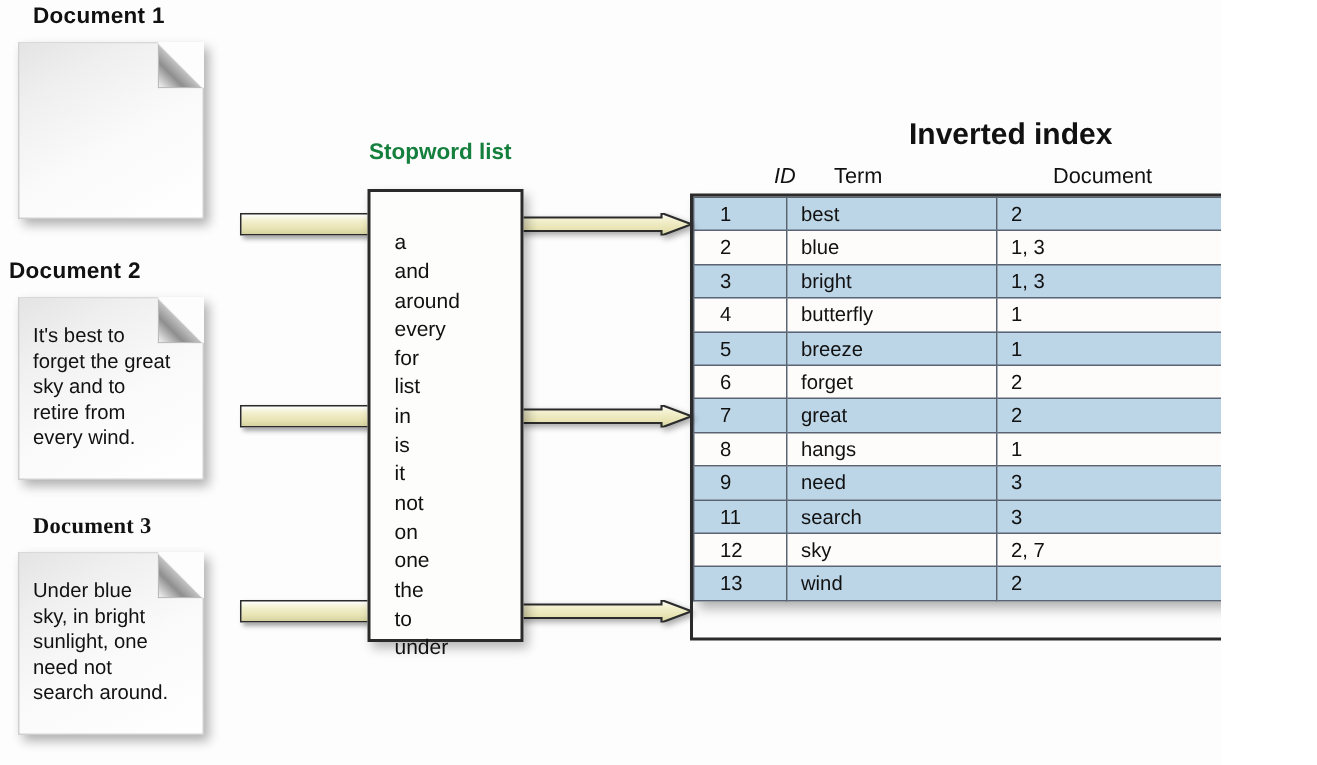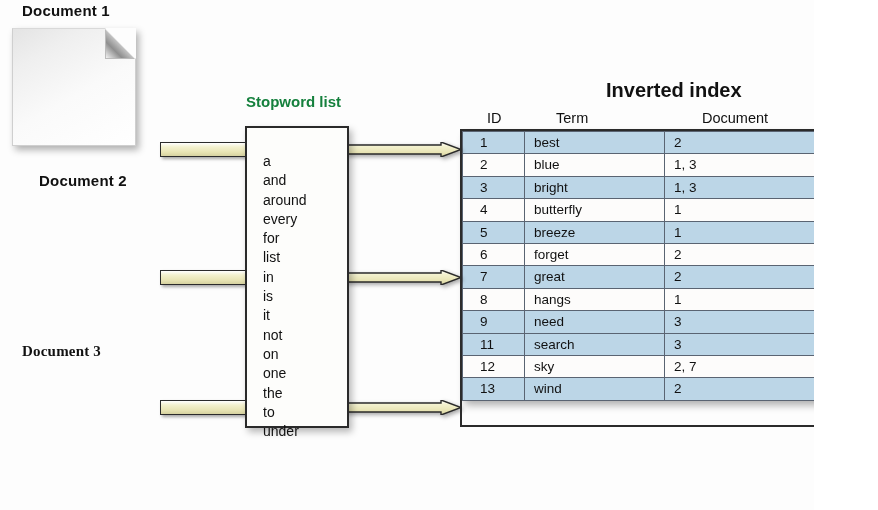--- a/index.html
+++ b/index.html
@@ -131,21 +131,21 @@
     white-space: nowrap;
     margin-left: 18px;
   }
   .idx-head {
     position: absolute;
     top: 110px;
     font-size: 14.5px;
     color: #111;
     white-space: nowrap;
   }
-  #hdr-id   { left: 487px; }
+  #hdr-id   { left: 516px; font-style: italic; }
   #hdr-term { left: 556px; }
   #hdr-doc  { left: 702px; }
 
   .idx-table {
     position: absolute;
     left: 462px;
     top: 131px;
     width: 374px;
     border-collapse: collapse;
     box-shadow: 3px 4px 8px rgba(0,0,0,.32);
@@ -185,23 +185,41 @@
 <body>
 
 <div id="stage">
 
   <div class="doc-title" style="left:22px; top:2px;">Document 1</div>
   <div class="doc-card" style="left:12px; top:28px; height:118px;">
     <div class="doc-corner-mask"></div>
     <div class="doc-fold"></div>
   </div>
 
-  <div class="doc-title" style="left:39px; top:172px;">Document 2</div>
+  <div class="doc-title" style="left:6px; top:172px;">Document 2</div>
+  <div class="doc-card" style="left:12px; top:198px; height:122px;">
+    <div class="doc-corner-mask"></div>
+    <div class="doc-fold"></div>
+    <div class="doc-text" style="padding-top:16px;">It's best to
+forget the great
+sky and to
+retire from
+every wind.</div>
+  </div>
 
   <div class="doc-title" style="left:22px; top:343px;font-family:Liberation Serif, serif;">Document 3</div>
+  <div class="doc-card" style="left:12px; top:368px; height:122px;">
+    <div class="doc-corner-mask"></div>
+    <div class="doc-fold"></div>
+    <div class="doc-text" style="padding-top:16px;">Under blue
+sky, in bright
+sunlight, one
+need not
+search around.</div>
+  </div>
 
   <div class="arrow-in" style="left:160px; top:142px; width:92px;"></div>
   <div class="arrow-in" style="left:160px; top:270px; width:92px;"></div>
   <div class="arrow-in" style="left:160px; top:400px; width:92px;"></div>
 
   <div class="sw-title">Stopword list</div>
   <div class="sw-box">
     <div class="sw-list">
         <div>a</div>
         <div>and</div>

